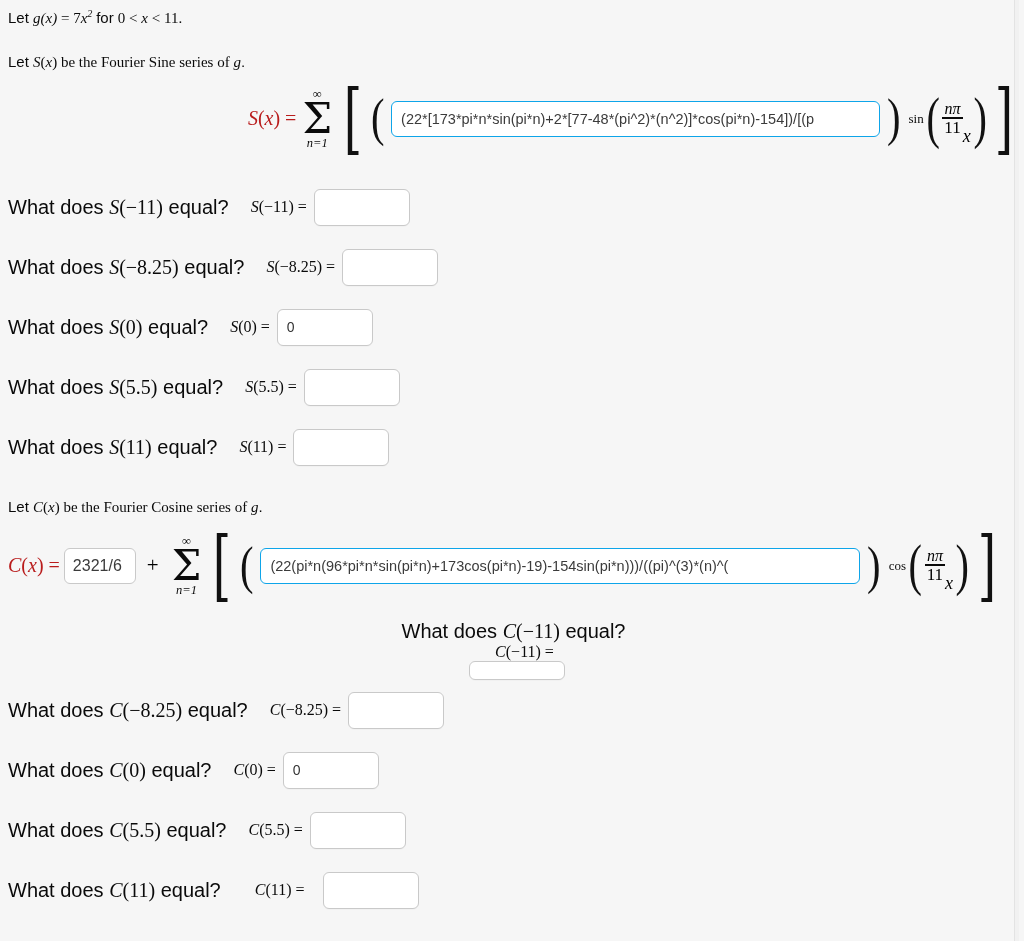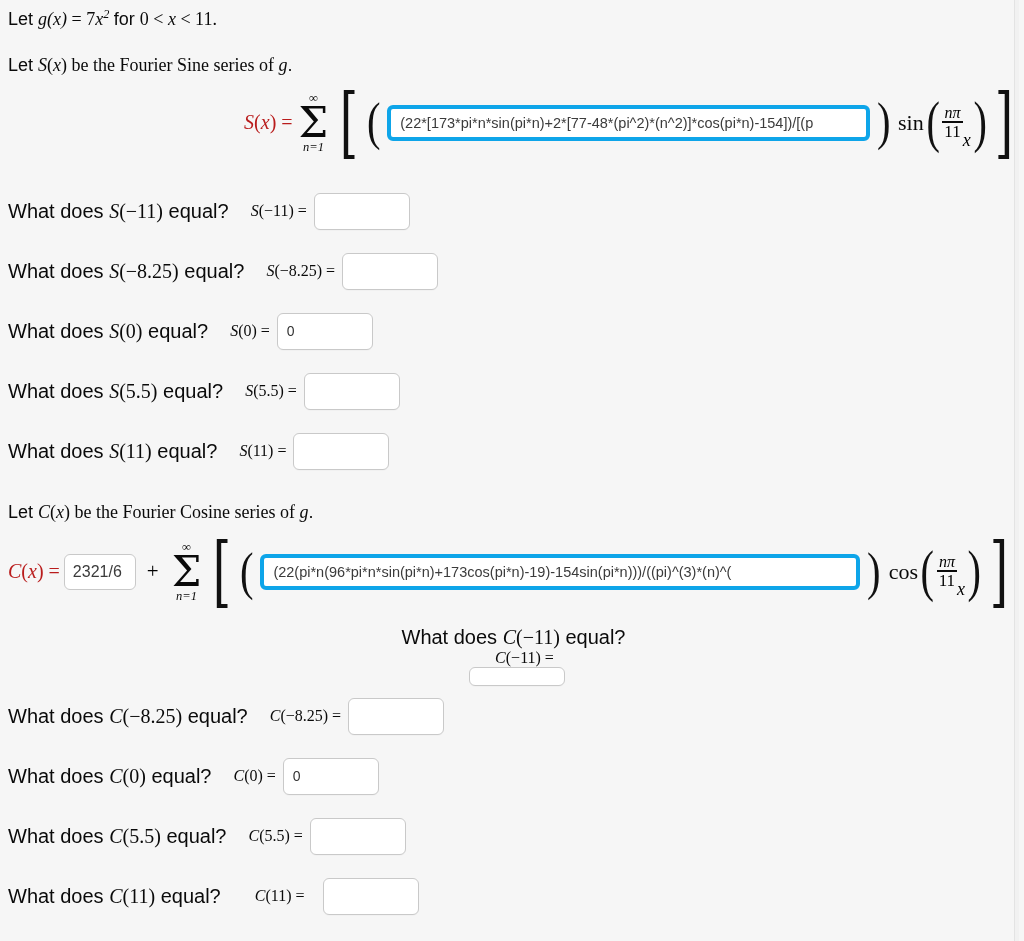--- a/index.html
+++ b/index.html
@@ -27,21 +27,21 @@
     top: 0;
     right: 0;
     width: 5px;
     height: 941px;
     background: #f1f1f1;
     border-left: 1px solid #e3e3e3;
   }
 
   
   .line {
-    font-size: 18px;
+    font-size: 15px;
     color: #0a0a0a;
     padding-left: 8px;
     line-height: 1.0;
     white-space: nowrap;
   }
   .ser { font-family: "Liberation Serif", serif; }
   .it  { font-family: "Liberation Serif", serif; font-style: italic; }
   sup.exp {
     font-family: "Liberation Serif", serif;
     font-style: italic;
@@ -128,21 +128,21 @@
     line-height: 0.62;
     font-family: "Liberation Serif", serif;
     color: #111;
     transform: scaleX(0.78);
     display: inline-block;
     margin: 0 1px;
   }
   .exprbox {
     height: 36px;
     background: #ffffff;
-    border: 4px solid #0ea5e9;
+    border: 1px solid #0ea5e9;
     border-radius: 6px;
     font-family: "Liberation Sans", sans-serif;
     font-size: 14.5px;
     color: #3b3b3b;
     padding: 0 9px;
     outline: none;
     margin: 0 4px;
   }
   .constbox {
     height: 36px;
@@ -152,21 +152,21 @@
     border-radius: 6px;
     font-family: "Liberation Sans", sans-serif;
     font-size: 16px;
     color: #3b3b3b;
     padding: 0 8px;
     outline: none;
     margin: 0 4px;
   }
   .trig {
     font-family: "Liberation Serif", serif;
-    font-size: 22px;
+    font-size: 13px;
     color: #0a0a0a;
     margin-left: 5px;
   }
   .bigparen {
     font-size: 56px;
     line-height: 0.55;
     font-family: "Liberation Serif", serif;
     color: #111;
     transform: scaleX(0.72);
     display: inline-block;

